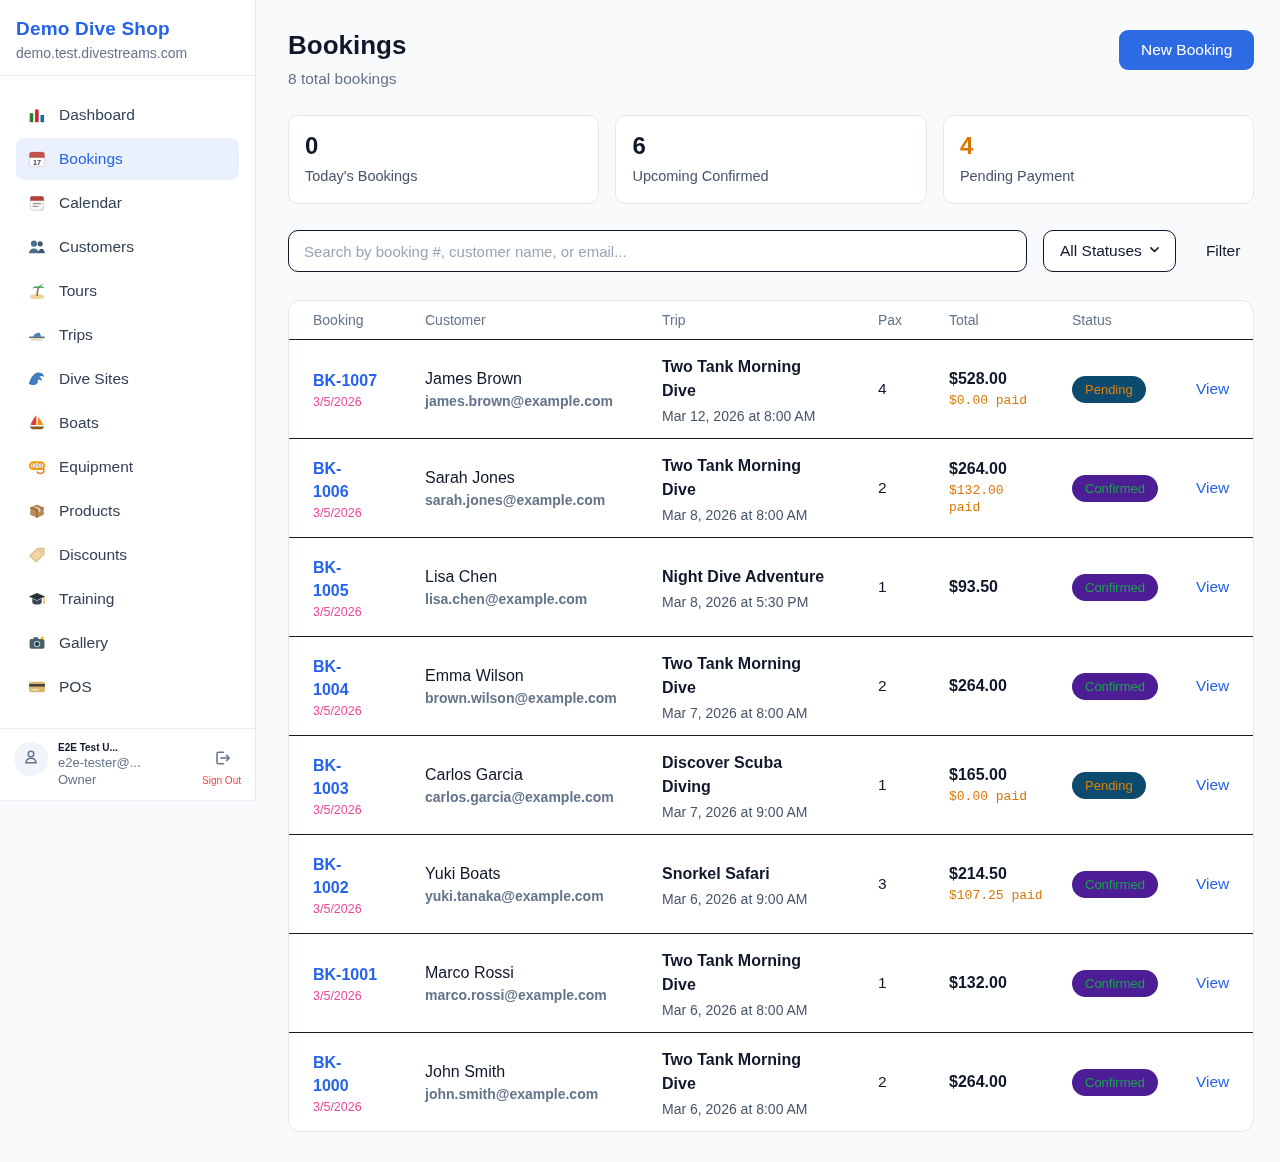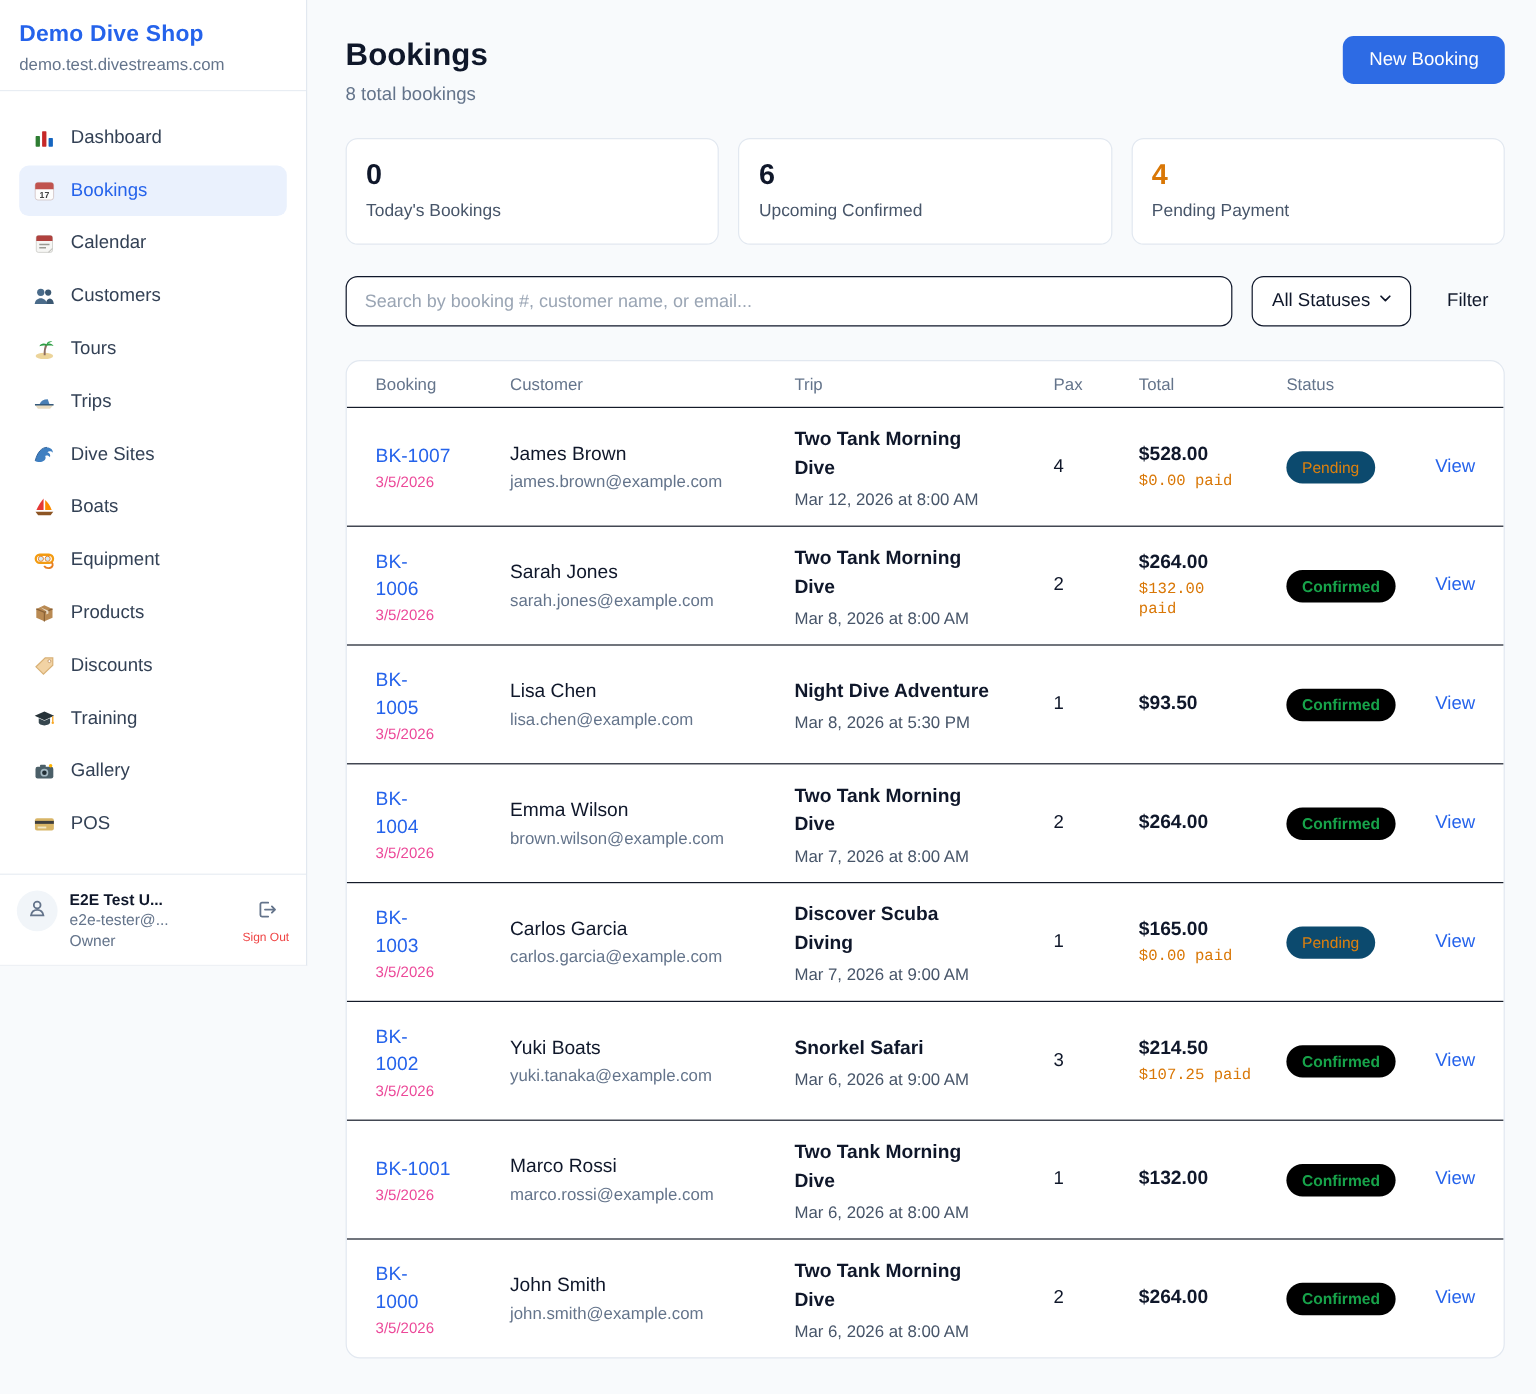--- a/index.html
+++ b/index.html
@@ -40,21 +40,21 @@
     padding: 13px 14px; margin-top: 6px;
     display: flex; align-items: flex-start; gap: 10px;
   }
   .avatar {
     width: 34px; height: 34px; border-radius: 50%;
     background: #f1f5f9; flex: 0 0 34px;
     display: flex; align-items: center; justify-content: center;
   }
   .avatar svg { width: 18px; height: 18px; }
   .user-meta { min-width: 0; }
-  .user-name { font-size: 13px; font-weight: 700; color: #0f172a; }
+  .user-name { font-size: 10px; font-weight: 700; color: #0f172a; }
   .user-email, .user-role { font-size: 13px; color: #64748b; margin-top: 2px; }
   .signout {
     margin-left: auto; display: flex; align-items: center; gap: 7px;
     color: #ef4444; font-size: 10px; cursor: pointer; padding-top: 8px; white-space: nowrap; flex-direction: column;
   }
   .signout svg { width: 16px; height: 16px; }
 
   
   .main { flex: 1; padding: 30px 32px 34px; min-height: 1162px; }
   .page-head { display: flex; align-items: flex-start; justify-content: space-between; }
@@ -103,35 +103,35 @@
     padding-left: 24px; padding-right: 24px;
   }
   .thead { padding-top: 11px; padding-bottom: 11px; }
   .th { font-size: 14px; color: #64748b; font-weight: 500; }
   .trow {
     align-items: center; min-height: 99px;
     padding-top: 14px; padding-bottom: 14px;
     border-top: 1px solid #141b29;
   }
   .pre { white-space: pre-line; }
-  .bid { color: #2563eb; font-size: 16px; font-weight: 400; line-height: 1.45; text-decoration: none; cursor: pointer; display: inline-block; }
+  .bid { color: #2563eb; font-size: 16px; font-weight: 700; line-height: 1.45; text-decoration: none; cursor: pointer; display: inline-block; }
   .bdate { color: #ec4899; font-size: 12.5px; margin-top: 3px; }
   .cname { font-size: 16px; color: #0f172a; }
-  .cemail { font-size: 14px; color: #64748b; margin-top: 5px; }
+  .cemail { font-size: 14px; color: #64748b; margin-top: 5px; font-weight: bold; }
   .tname { font-size: 16px; font-weight: 600; color: #0f172a; line-height: 1.5; max-width: 172px; }
   .tdate { font-size: 14px; color: #475569; margin-top: 5px; }
   .pax { font-size: 15.5px; color: #0f172a; }
   .amount { font-size: 16px; font-weight: 700; color: #0f172a; }
   .paid { font-size: 13px; color: #d97706; margin-top: 4px; line-height: 1.35; font-family: Liberation Mono, monospace; }
   .badge {
     display: inline-block; font-size: 13px; font-weight: 500;
     padding: 6px 13px; border-radius: 999px;
   }
   .badge.pending { background: #0c4a6e; color: #dd800d; }
-  .badge.confirmed { background: #000000; color: #17a34a; font-weight: bold; }
+  .badge.confirmed { background: #4c1d95; color: #17a34a; }
   .view { color: #2563eb; font-size: 15.5px; font-weight: 500; text-decoration: none; cursor: pointer; }
 </style>
 </head>
 <body>
 
 <div class="app">
 
   <aside class="sidebar">
     <div class="sidebar-header">
       <div class="brand">Demo Dive Shop</div>

